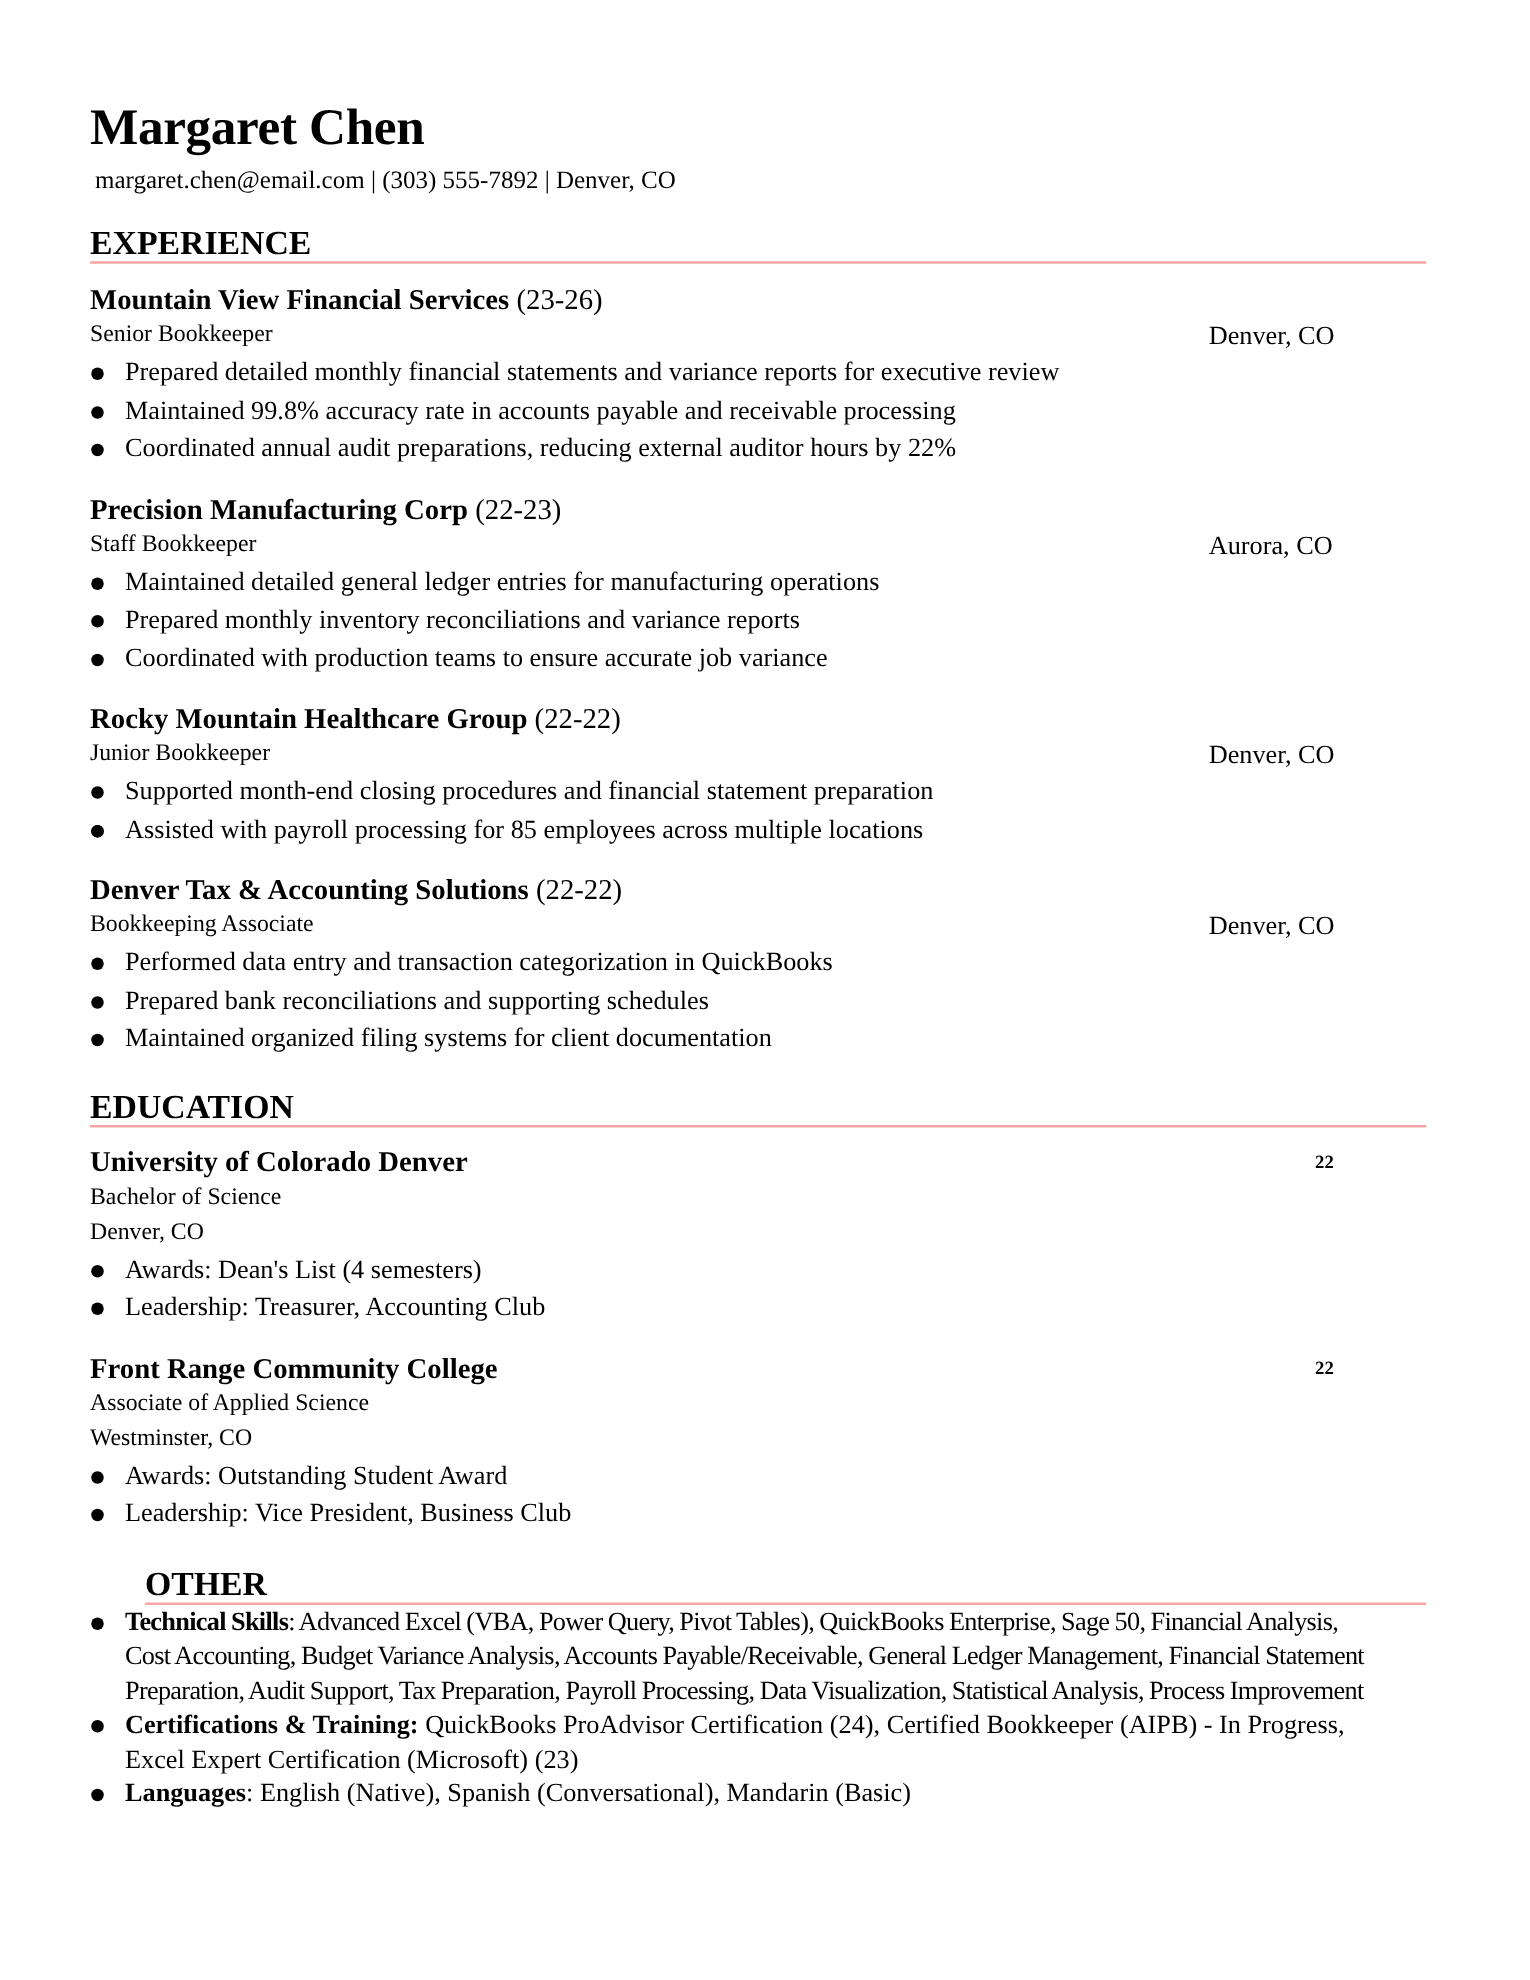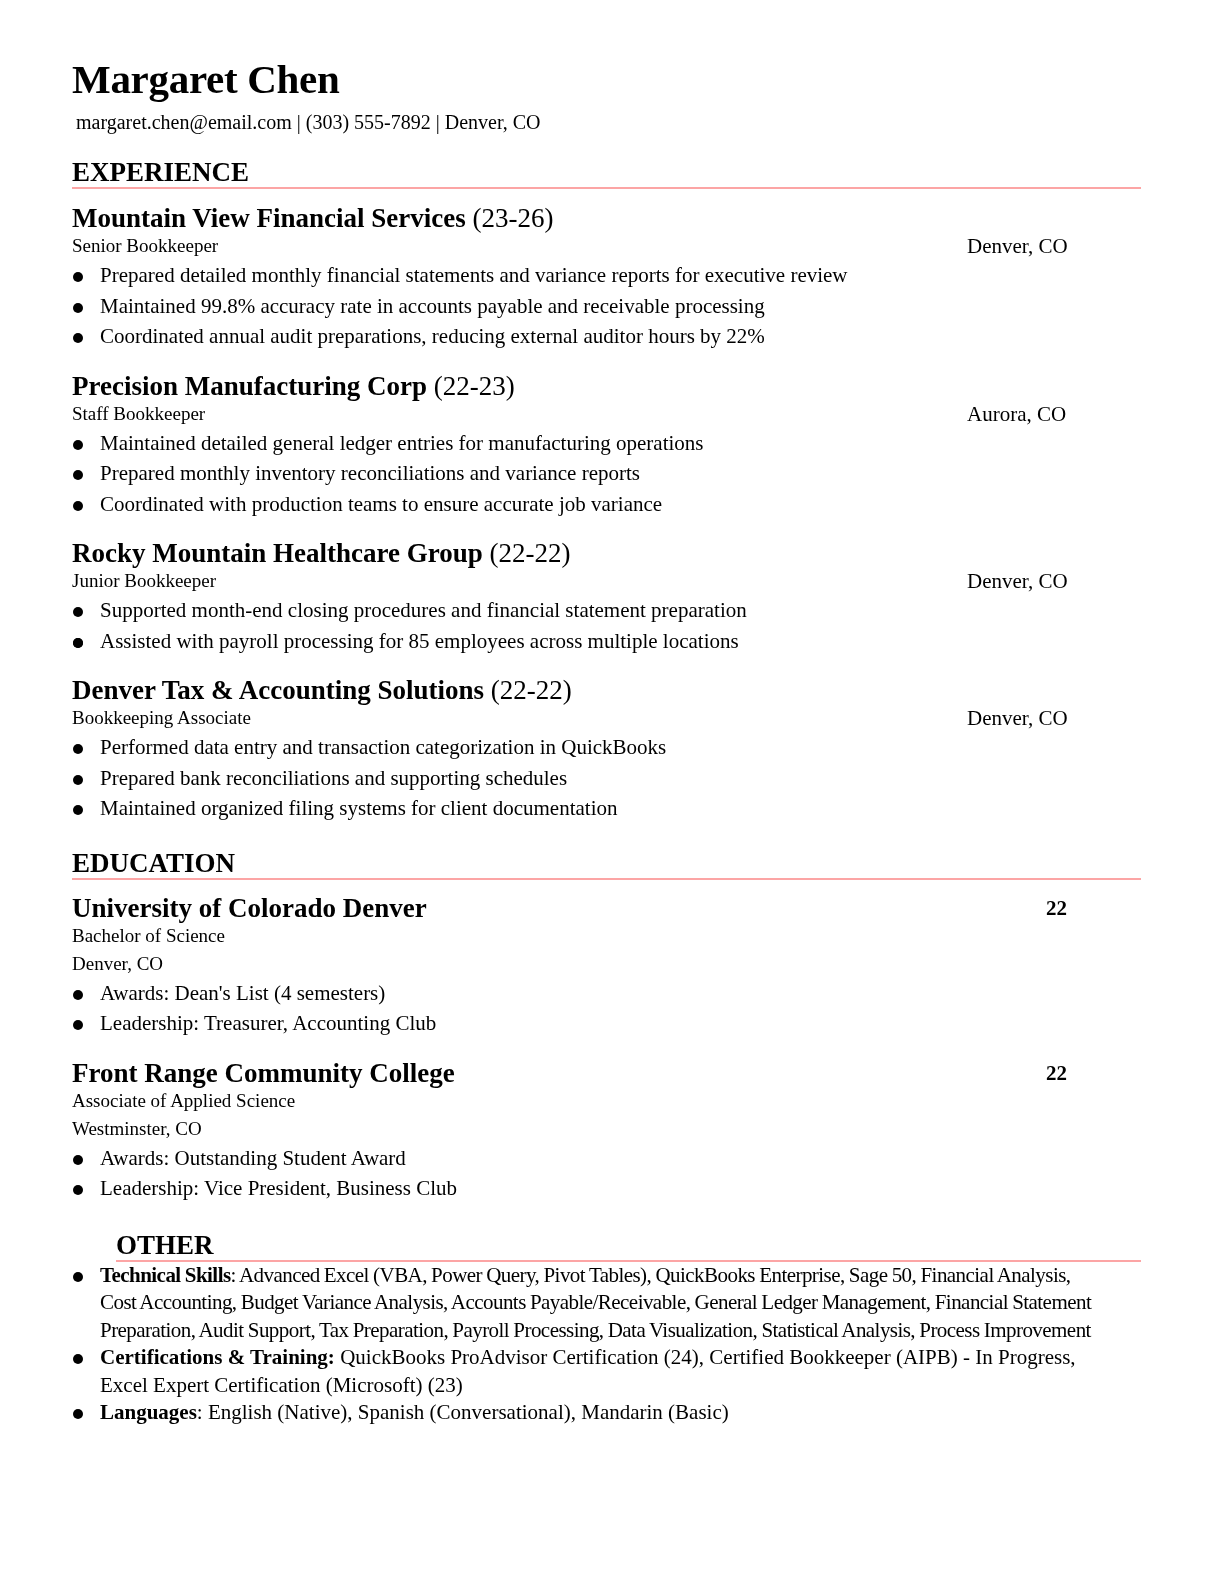--- a/index.html
+++ b/index.html
@@ -1,38 +1,38 @@
 <!DOCTYPE html>
 <html><head>
   <meta charset="utf-8">
   <style>
     html, body { margin: 0; padding: 0; background: #ffffff; }
     body {
       width: 1224px; height: 1584px; position: relative; overflow: hidden;
       font-family: "Liberation Serif", "DejaVu Serif", serif; color: #000;
     }
-    .page { position: absolute; left: 72px; top: 54px; width: 1069px; }
+    .page { position: absolute; left: 72px; top: 76px; width: 1069px; }
     .name { font-size: 41px; font-weight: bold; line-height: 50px; margin: 0; letter-spacing: -0.3px; }
     .contact { font-size: 20px; line-height: 28px; margin: 4px; }
     .section-head {
       font-size: 27px; font-weight: bold; line-height: 26px;
       border-bottom: 2px solid #fca5a5; padding-bottom: 2px;
     }
     .sec-experience { margin-top: 23px; }
     .sec-education { margin-top: 26px; }
     .sec-other { margin-top: 28px; margin-left: 44px; }
     .entry { position: relative; }
     .entry + .entry { margin-top: 20px; }
     .entries-exp { padding-top: 15px; }
     .entries-edu { padding-top: 14px; }
-    .entry-head { font-size: 27px; line-height: 28px; }
+    .entry-head { font-size: 23px; line-height: 28px; }
     .org { font-weight: bold; }
     .role { font-size: 19px; line-height: 28px; }
     .loc { position: absolute; left: 895px; top: 28px; font-size: 21px; line-height: 28px; }
-    .year { position: absolute; right: 74px; top: 0; font-size: 21px; line-height: 28px; font-weight: bold; }
+    .year { position: absolute; right: 74px; top: 0; font-size: 15px; line-height: 28px; font-weight: bold; }
     ul.bullets { list-style: none; margin: 0; padding: 0; }
     ul.bullets li { position: relative; padding-left: 28px; font-size: 21px; line-height: 30.5px; }
     ul.bullets li .dot {
       position: absolute; left: 1px; top: 12px; width: 10px; height: 10px; border-radius: 50%; background: #000;
     }
     .edu-bullets li { line-height: 29px; }
     .edu-bullets li .dot { top: 11px; }
     .other-list { padding-top: 19px; }
     .other-list li { line-height: 27.5px !important; padding-right: 40px; }
     .other-list li .dot { top: 10px !important; }

